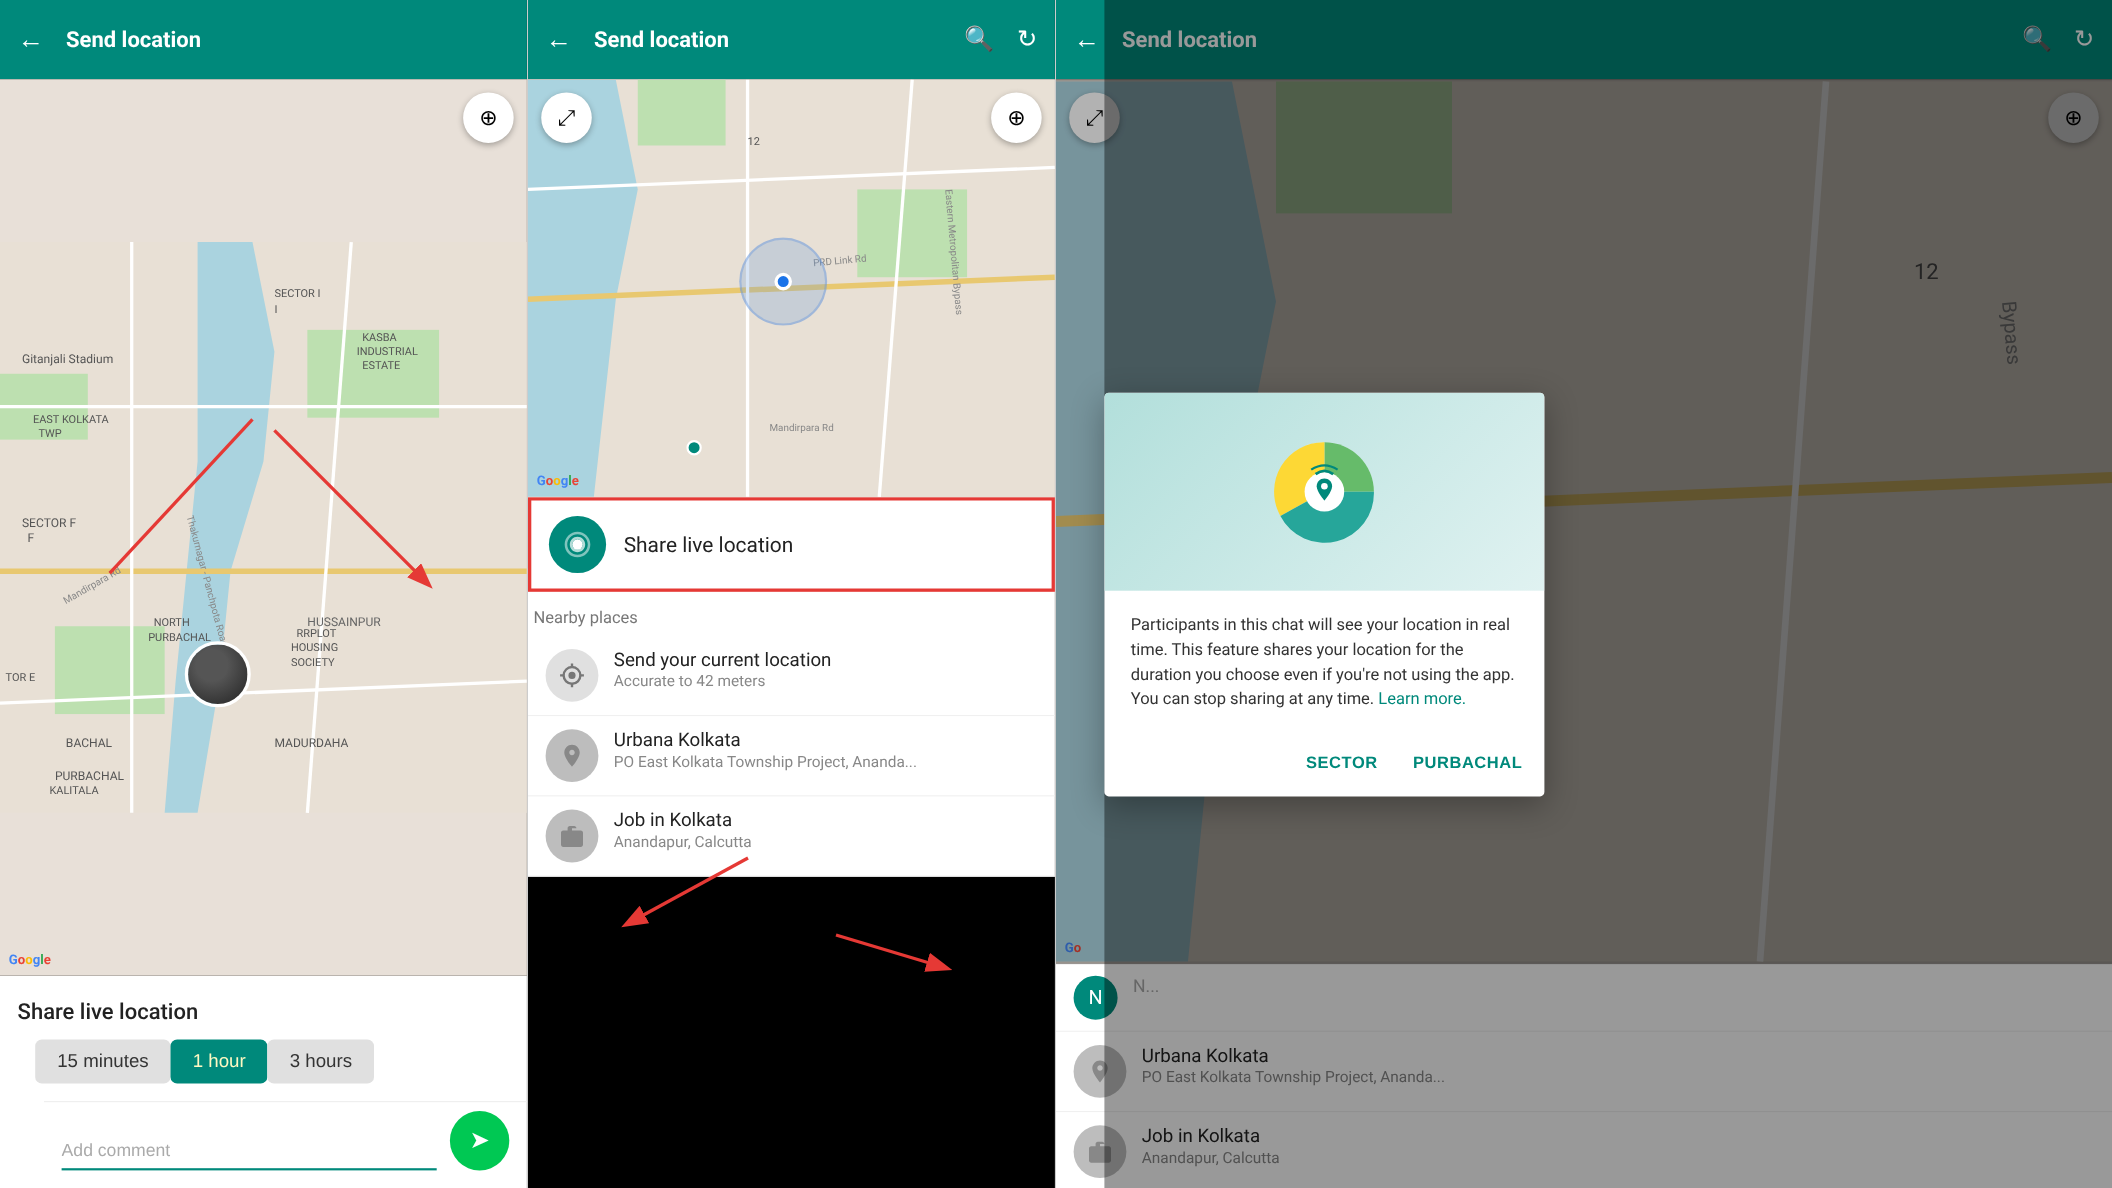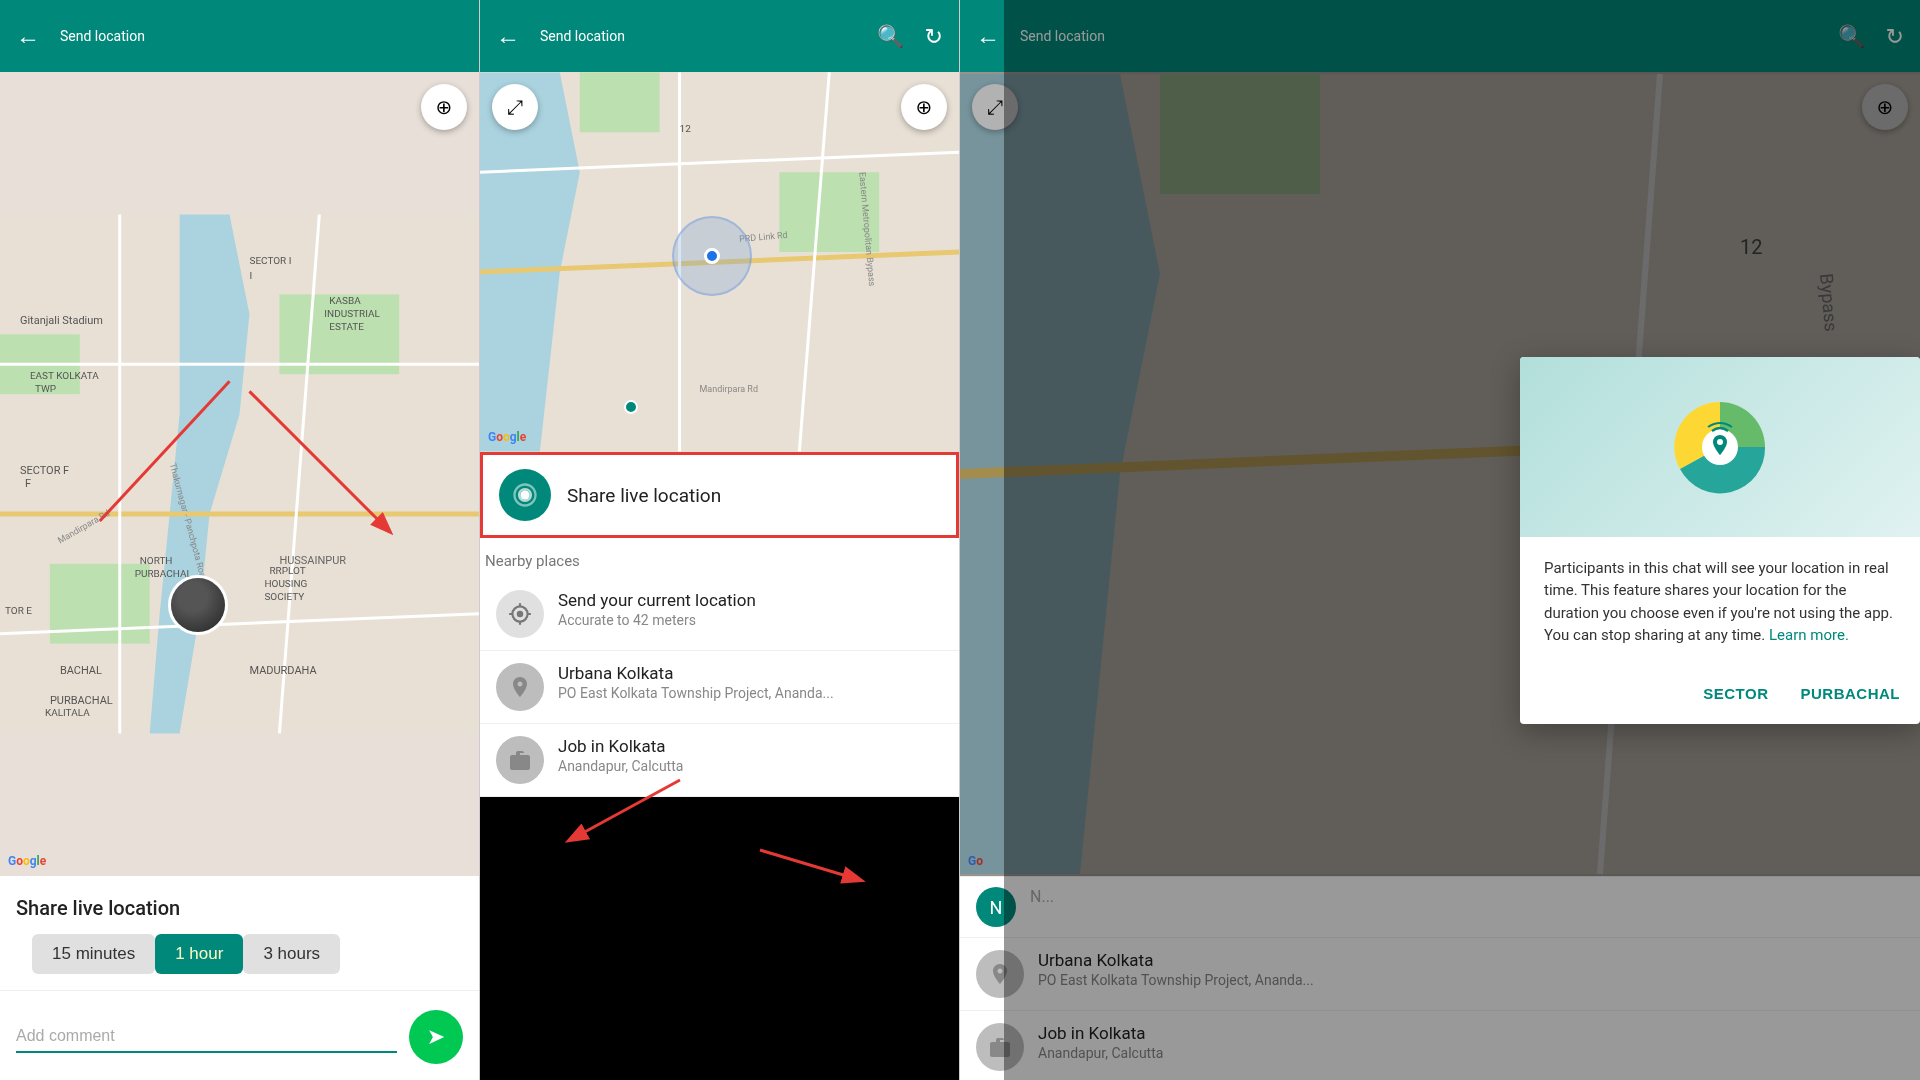--- a/index.html
+++ b/index.html
@@ -49,22 +49,22 @@
       padding: 0 16px;
       height: 72px;
       flex-shrink: 0;
     }
     .header-icon {
       font-size: 24px;
       margin-right: 20px;
       cursor: pointer;
     }
     .header-title {
-      font-size: 14px;
-      font-weight: 400;
+      font-size: 20px;
+      font-weight: 700;
       flex: 1;
     }
     .header-actions {
       display: flex;
       gap: 20px;
     }
     .header-action-icon {
       font-size: 22px;
       cursor: pointer;
     }
@@ -193,24 +193,25 @@
       background: #e0e0e0;
       color: #333;
     }
     .duration-btn.active {
       background: #00897B;
       color: #fef9c3;
     }
 
     .comment-row {
       display: flex;
-      align-items: center;
-      padding: 19px 16px 16px;
+      align-items: flex-end;
+      padding: 8px 16px 16px;
       border-top: 1px solid #eee;
       gap: 12px;
+      margin-left: 40px;
     }
 
     .comment-input {
       flex: 1;
       border: none;
       border-bottom: 2px solid #00897B;
       outline: none;
       font-size: 16px;
       padding: 6px 0;
       color: #555;
@@ -299,21 +300,21 @@
     .loc-name { font-size: 17px; color: #222; }
     .loc-sub { font-size: 14px; color: #888; margin-top: 2px; }
 
     
     .panel-overlay {
       position: absolute;
       inset: 0;
       background: rgba(0,0,0,0.4);
       display: flex;
       align-items: center;
-      justify-content: flex-end;
+      justify-content: flex-start;
       z-index: 10;
       margin-left: 44px;
     }
 
     .dialog {
       background: #fff;
       border-radius: 4px;
       width: 400px;
       overflow: hidden;
       box-shadow: 0 8px 30px rgba(0,0,0,0.3);

